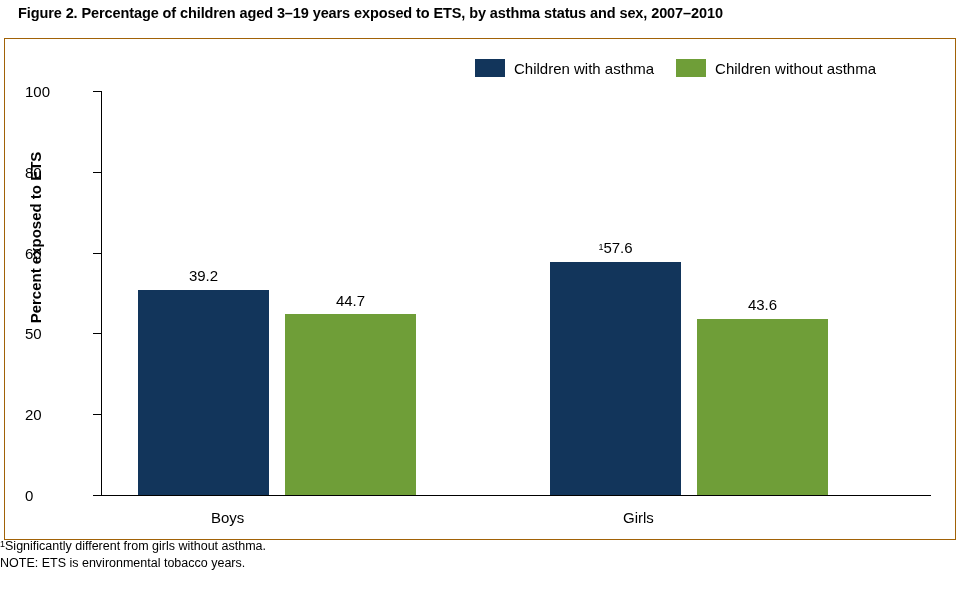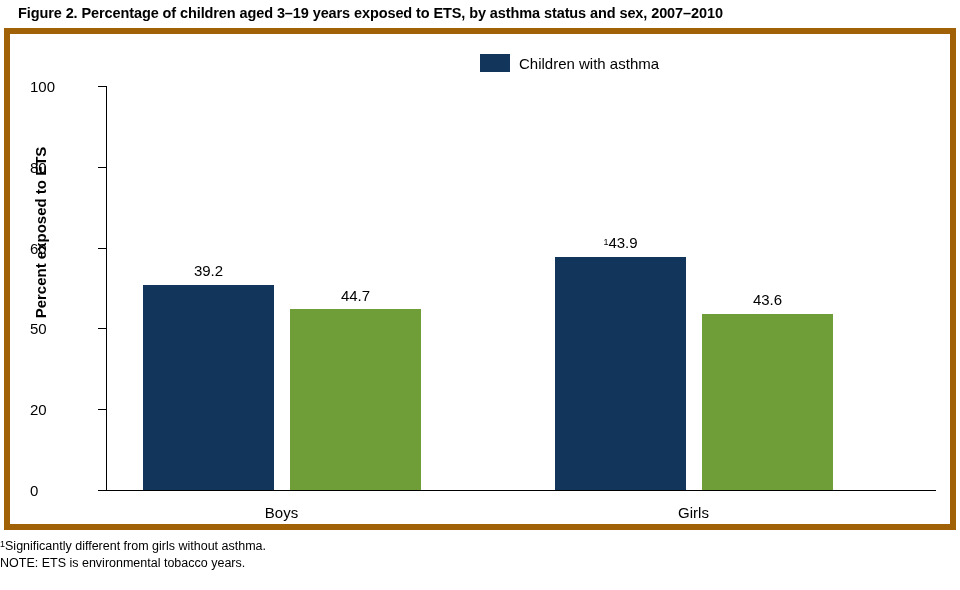--- a/index.html
+++ b/index.html
@@ -21,24 +21,24 @@
     top: 5px;
     font-size: 14.5px;
     font-weight: bold;
     letter-spacing: -0.1px;
     white-space: nowrap;
     margin-left: 12px;
   }
   #chart-frame {
     position: absolute;
     left: 4px;
-    top: 28px;
+    top: 38px;
     width: 952px;
     height: 502px;
-    border: 6px solid #a16207;
+    border: 1px solid #a16207;
     box-sizing: border-box;
     background: #ffffff;
   }
   
   #legend {
     position: absolute;
     left: 470px;
     top: 20px;
     display: flex;
     align-items: center;
@@ -115,21 +115,21 @@
   }
   .bar-value {
     position: absolute;
     font-size: 15px;
     text-align: center;
     white-space: nowrap;
   }
   .group-label {
     position: absolute;
     font-size: 15px;
-    text-align: center;
+    text-align: left;
     white-space: nowrap;
   }
   #footnotes {
     position: absolute;
     left: 0;
     top: 536px;
     font-size: 12.5px;
     line-height: 17px;
   }
   #footnotes div {
@@ -145,20 +145,24 @@
 
 <div id="figure-title">Figure 2. Percentage of children aged 3–19 years exposed to ETS, by asthma status and sex, 2007–2010</div>
 
 <div id="chart-frame">
 
   <div id="legend">
     <div class="legend-item">
       <span class="legend-swatch" style="background:#12355b"></span>
       <span class="legend-label">Children with asthma</span>
     </div>
+    <div class="legend-item">
+      <span class="legend-swatch" style="background:#6f9e38"></span>
+      <span class="legend-label">Children without asthma</span>
+    </div>
   </div>
 
   <div id="y-axis-line"></div>
   <div id="x-axis-line"></div>
 
   <div class="y-tick" style="top:52px"></div>
   <div class="y-label-wrap" style="top:52px">100</div>
 
   <div class="y-tick" style="top:132.8px"></div>
   <div class="y-label-wrap" style="top:132.8px">80</div>
@@ -181,21 +185,21 @@
 
     <div class="bar" style="left:37px; width:131px; height:205.2px; background:#12355b;"></div>
     <div class="bar-value" style="left:37px; width:131px; top:176px;">39.2</div>
 
     <div class="bar" style="left:184px; width:131px; height:180.6px; background:#6f9e38;"></div>
     <div class="bar-value" style="left:184px; width:131px; top:201px;">44.7</div>
 
     <div class="group-label" style="left:110px; width:131px; top:418px;">Boys</div>
 
     <div class="bar" style="left:449px; width:131px; height:232.7px; background:#12355b;"></div>
-    <div class="bar-value" style="left:449px; width:131px; top:148px;"><sup>1</sup><span>43.9</span></div>
+    <div class="bar-value" style="left:449px; width:131px; top:148px;"><sup>1</sup><span>57.6</span></div>
 
     <div class="bar" style="left:596px; width:131px; height:176.1px; background:#6f9e38;"></div>
     <div class="bar-value" style="left:596px; width:131px; top:205px;">43.6</div>
 
     <div class="group-label" style="left:522px; width:131px; top:418px;">Girls</div>
   </div>
 
 </div>
 
 <div id="footnotes">

